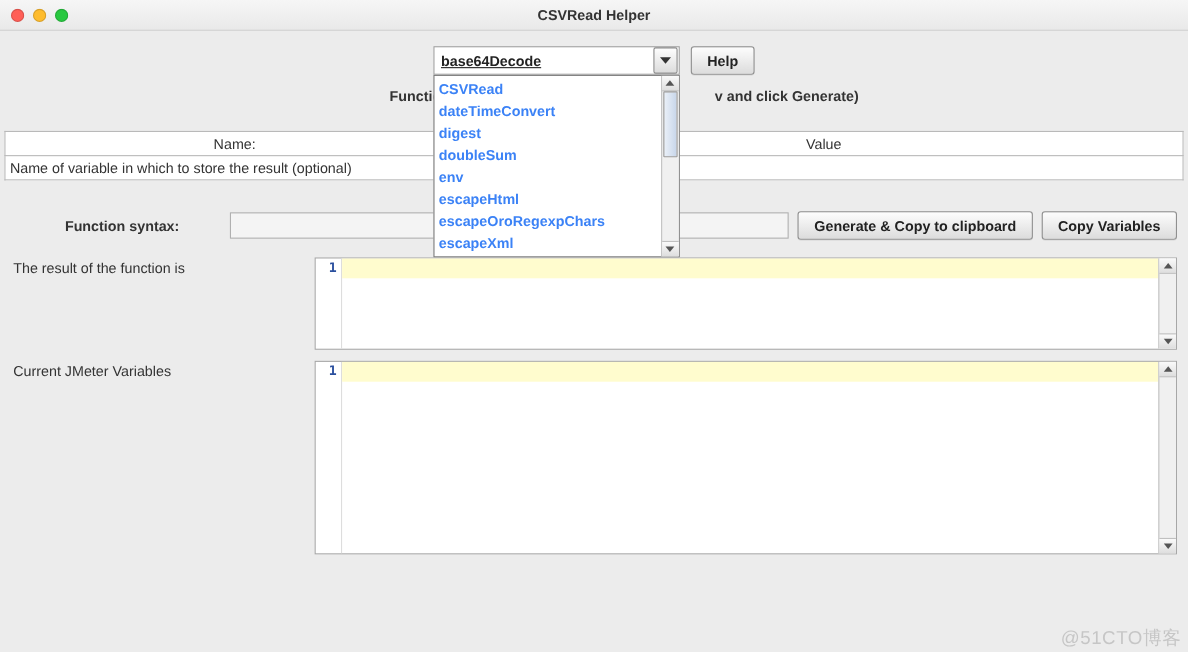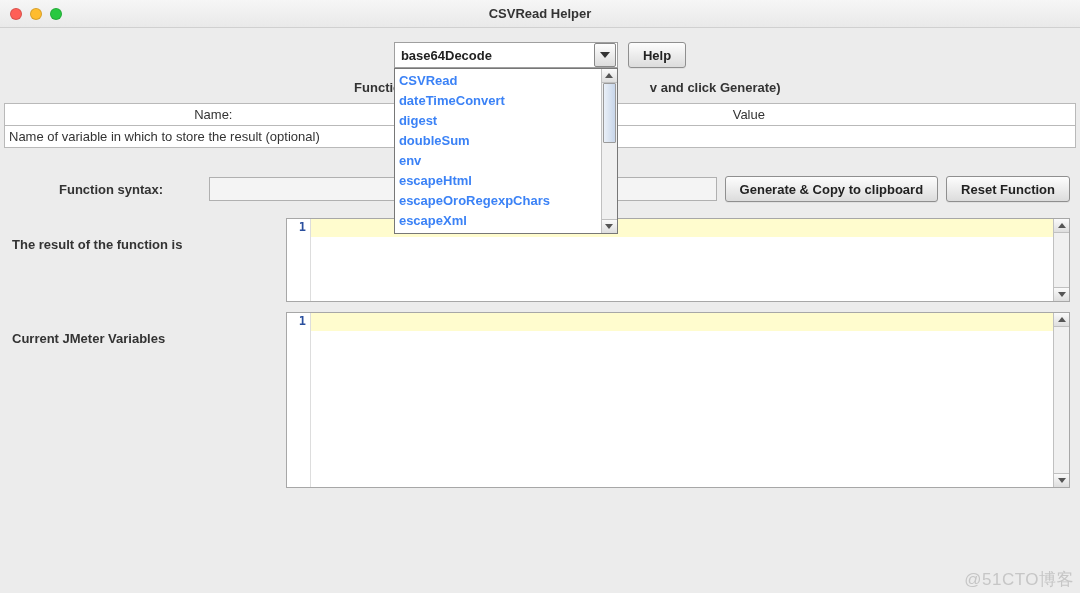--- a/index.html
+++ b/index.html
@@ -42,21 +42,21 @@
     gap:10px; padding: 10px 0 8px 0;
   }
   .combo {
     width: 224px; position: relative;
   }
   .combo-field {
     width: 100%; height: 26px;
     display:flex; align-items:center;
     border:1px solid #9f9f9f; background:#fff;
   }
-  .combo-field .ctext { flex:1; padding:0 6px; font-weight:600; font-size:13px; color:#222;}
+  .combo-field .ctext { flex:1; padding:0 6px; font-weight:600; font-size:13px; color:#222;text-decoration:underline;}
   .combo-btn {
     width: 22px; height:24px; margin:0 1px 0 0;
     border:1px solid #888; border-radius:2px;
     background: linear-gradient(#fdfdfd,#dcdcdc);
     display:flex; align-items:center; justify-content:center;
   }
   .tri { width:0;height:0;border-left:5px solid transparent;border-right:5px solid transparent;border-top:6px solid #333;}
 
   .btn {
     height: 26px; padding: 3px 14px;
@@ -94,21 +94,21 @@
   .arrow.bottom .mtri{ border-top:5px solid #555;}
 
   
   .section-hint {
     text-align:center; padding:4px 0 8px 0; font-weight:600; color:#333;
   }
   .section-hint .left { display:inline-block; width:380px; text-align:right; padding-right:2px;}
   .section-hint .right { display:inline-block; width:620px; text-align:left; padding-left:228px;}
 
   
-  .param-table { width:100%; border-collapse:collapse; background:#fff;}
+  .param-table { width:100%; border-collapse:collapse; background:#fff;margin-top:16px;}
   .param-table th {
     font-weight:400; background:#fff; border:1px solid #b9b9b9; height:22px;
   }
   .param-table td {
     border:1px solid #b9b9b9; height:22px; padding:0 4px; font-size:13px; background:#fff;
   }
   .param-table td.val input{
     width:100%; border:none; outline:none; font-size:13px; background:#fff;
   }
 
@@ -120,21 +120,21 @@
   .syntax-row .lbl { font-weight:600; width: 142px; margin-left: 41px;}
   .syntax-row input[type=text]{
     flex:1; height:24px; border:1px solid #b0b0b0; background:#f4f4f4;
     padding:0 4px;
   }
 
   
   .block-row {
     display:flex; gap:8px; padding: 6px 6px 4px 6px; align-items:flex-start;
   }
-  .block-row .lbl { width: 268px; font-weight:700; padding-top:2px; padding-left:2px;margin-top:17px;}
+  .block-row .lbl { width: 268px; font-weight:400; padding-top:2px; padding-left:2px;}
   .editor {
     flex:1; height:84px; border:1px solid #a7a7a7; background:#fff;
     display:flex; position:relative;
   }
   .editor.tall{ height:176px; }
   .gutter { width:24px; border-right:1px solid #ddd; text-align:right; padding:1px 4px 0 0; color:#2a4f9e; font-family:Menlo, monospace; font-size:12px; font-weight:600;}
   .editarea { flex:1; position:relative; }
   .editarea .hl { position:absolute; top:0; left:0; right:0; height:18px; background:#fffcce;}
   .ed-scroll {
     width:16px; border-left:1px solid #c0c0c0; background:#f0f0f0; position:relative;
@@ -212,21 +212,21 @@
         <td>Name of variable in which to store the result (optional)</td>
         <td class="val"><input type="text" value="" style=""></td>
       </tr>
     </tbody>
   </table>
 
   <div class="syntax-row">
     <div class="lbl">Function syntax:</div>
     <input type="text" value="" style="">
     <div class="btn">Generate &amp; Copy to clipboard</div>
-    <div class="btn">Reset Function</div>
+    <div class="btn">Copy Variables</div>
   </div>
 
   <div class="block-row">
     <div class="lbl">The result of the function is</div>
     <div class="editor">
       <div class="gutter">1</div>
       <div class="editarea">
           <div class="hl"></div>
         </div>
       <div class="ed-scroll">

